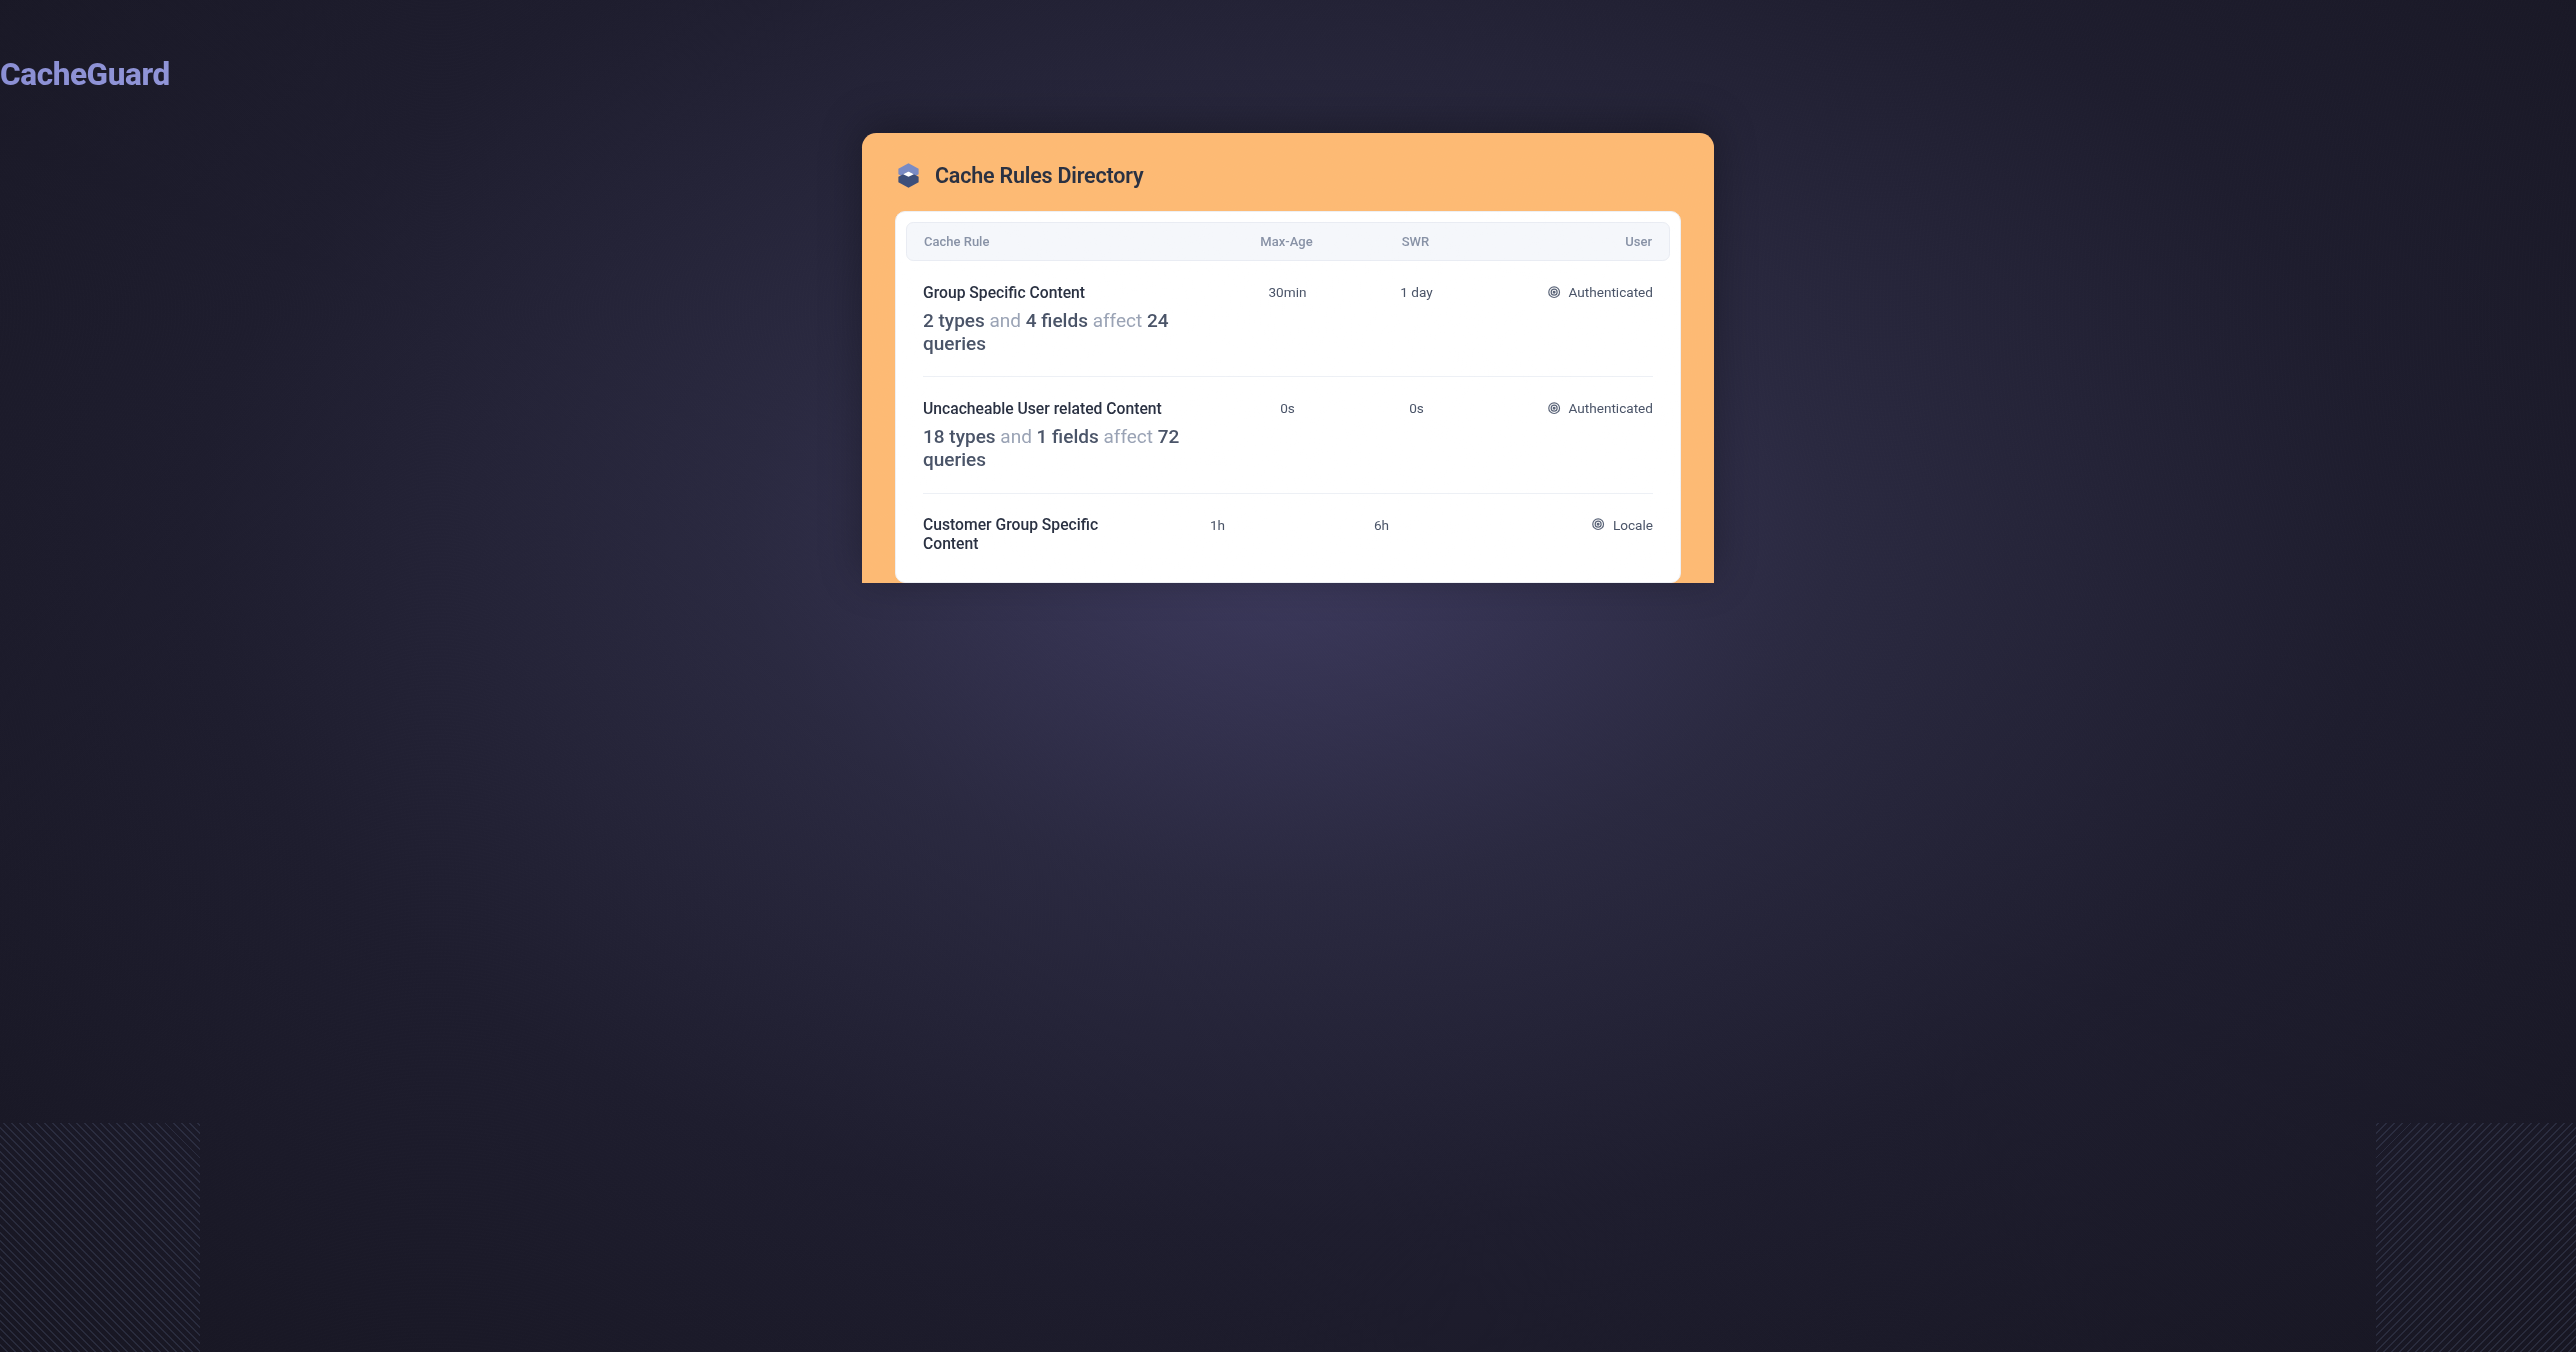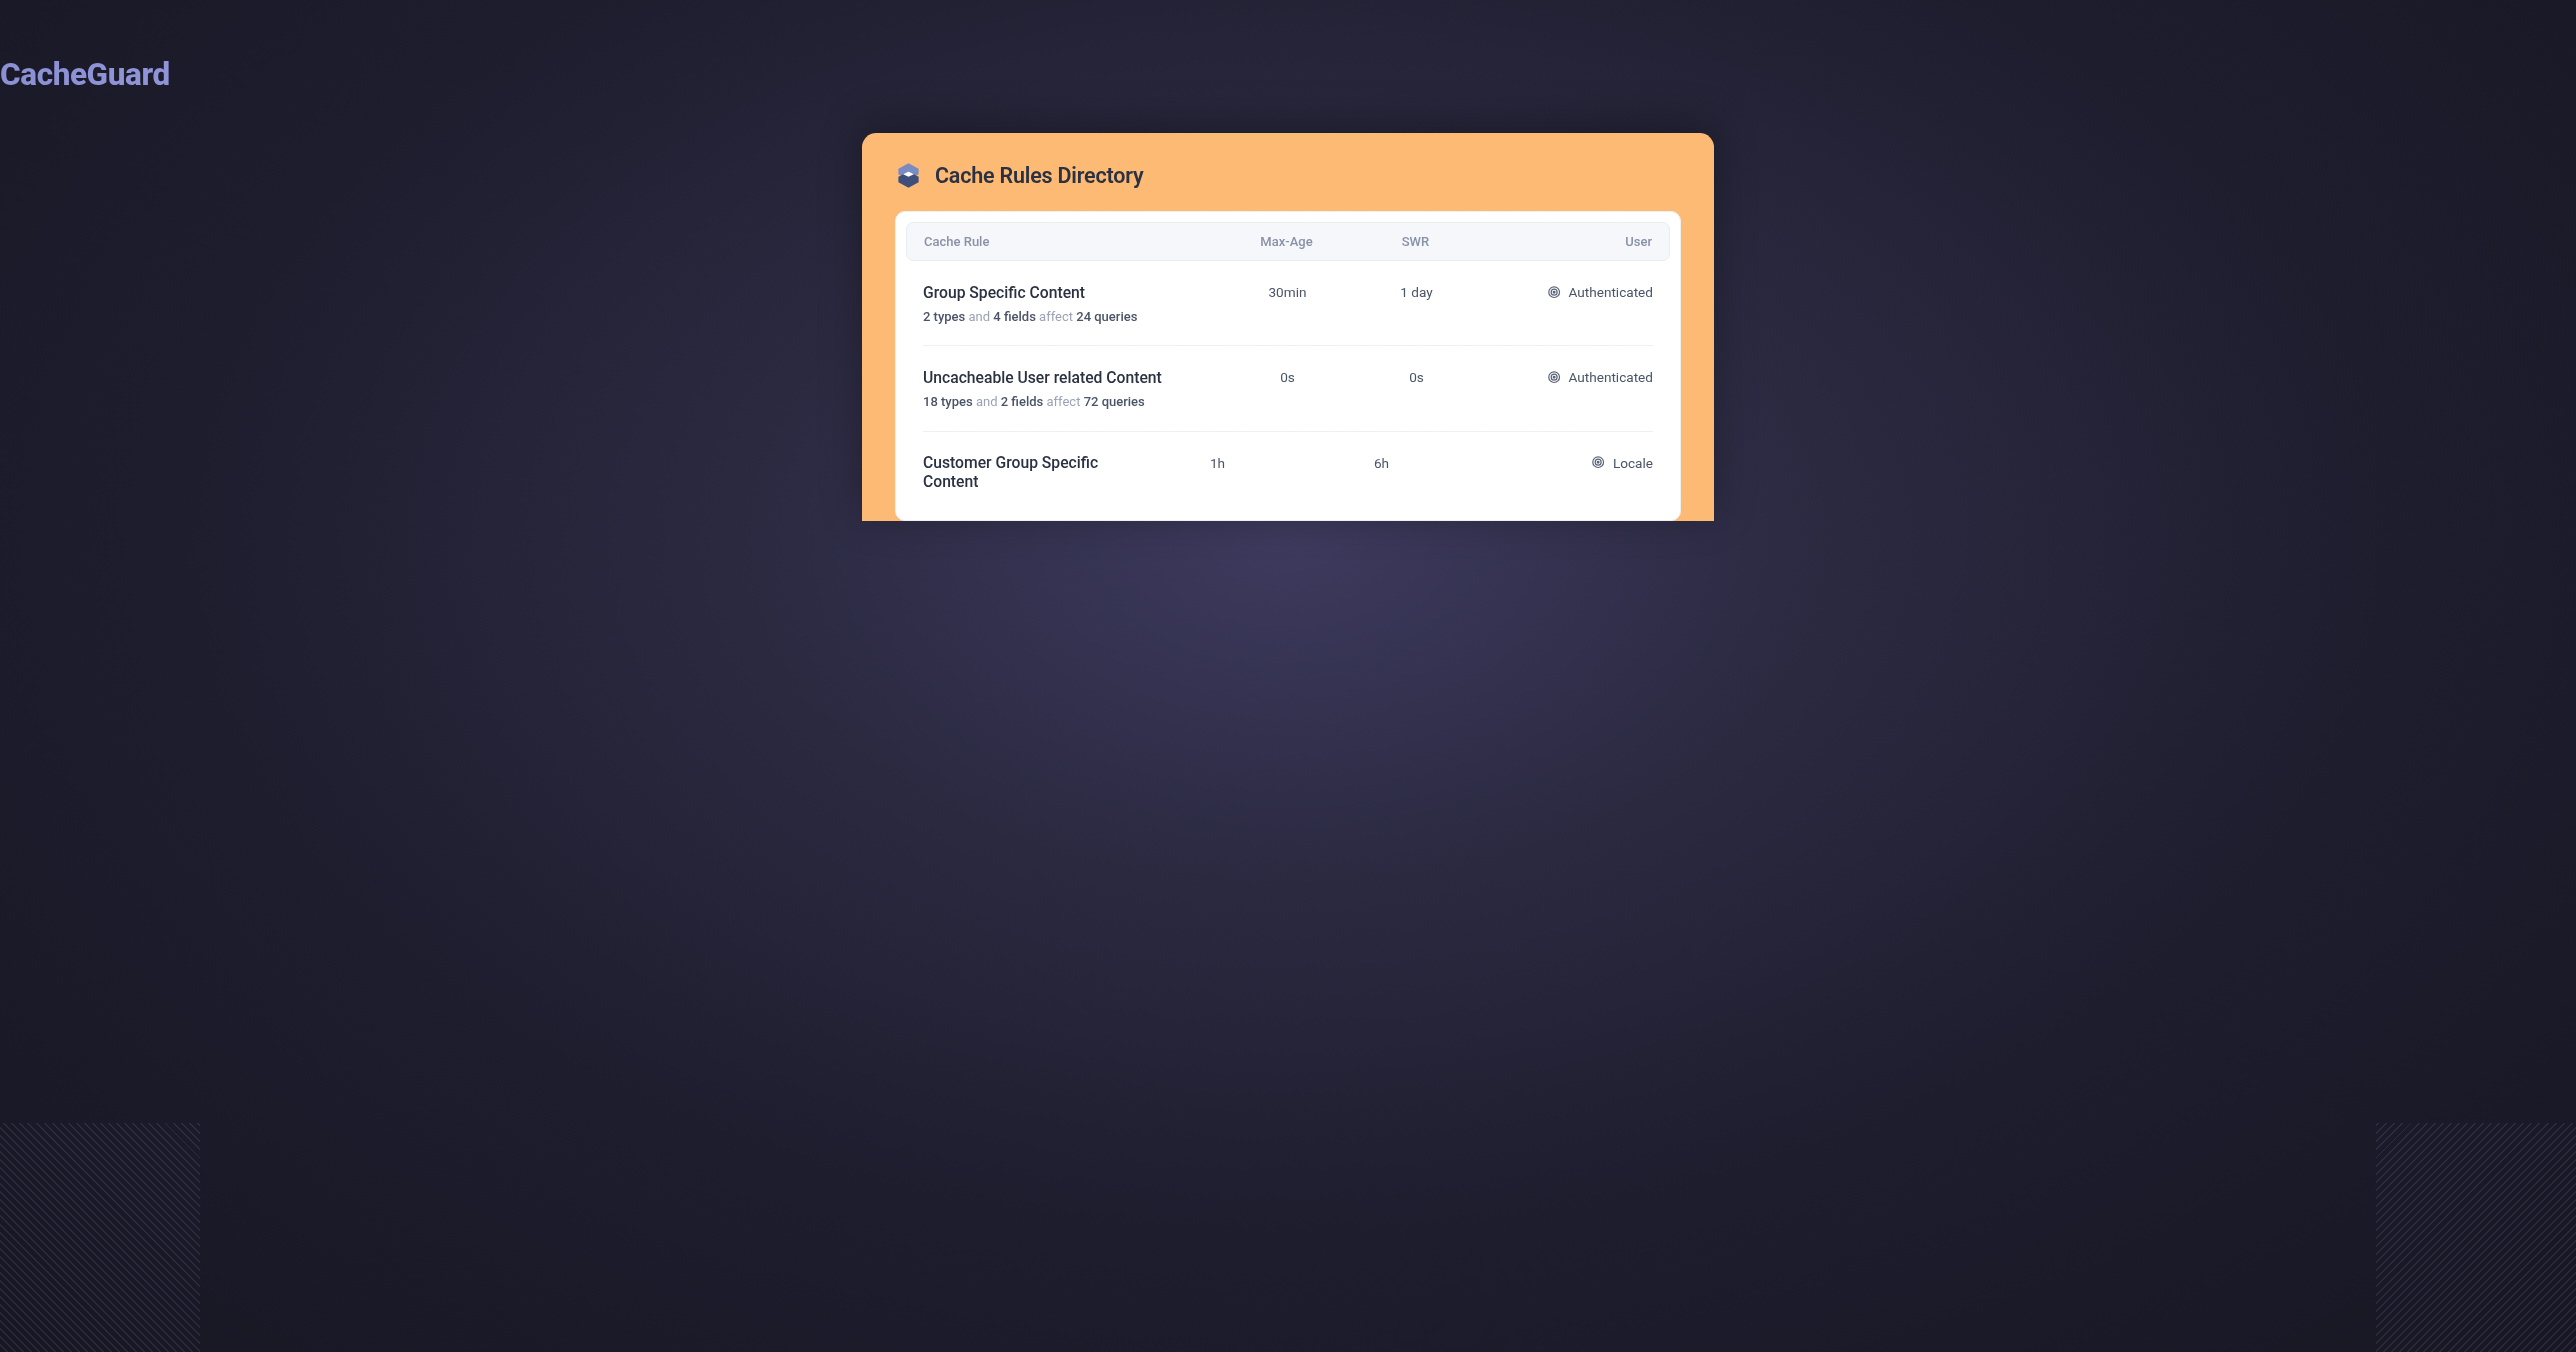--- a/index.html
+++ b/index.html
@@ -112,21 +112,21 @@
   align-items: flex-start;
 }
 .row:last-child { border-bottom: none; gap: 35px; }
 .rule-name {
   font-size: 15.7px;
   font-weight: 500;
   color: #2a3142;
   margin-bottom: 7.2px;
 }
 .rule-sub {
-  font-size: 13px;
+  font-size: 19px;
   color: #9aa3b5;
 }
 .rule-sub b {
   color: #4a5468;
   font-weight: 500;
 }
 .cell {
   font-size: 13.6px;
   color: #4a5468;
   text-align: center;
@@ -195,21 +195,21 @@
               <circle cx="12" cy="12" r="1.5" fill="#5a6478"></circle>
           </svg>
           <span>Authenticated</span>
         </div>
       </div>
 
       <div class="row">
         <div>
           <div class="rule-name">Uncacheable User related Content</div>
           <div class="rule-sub">
-            <b>18 types</b> <span>and</span> <b>2 fields</b> <span>affect</span> <b>72 queries</b>
+            <b>18 types</b> <span>and</span> <b>1 fields</b> <span>affect</span> <b>72 queries</b>
           </div>
         </div>
         <div class="cell">0s</div>
         <div class="cell">0s</div>
         <div class="scope-cell">
           <svg class="target-icon" viewBox="0 0 24 24" fill="none" stroke="#5a6478" stroke-width="2">
             <circle cx="12" cy="12" r="9"></circle>
               <circle cx="12" cy="12" r="5"></circle>
               <circle cx="12" cy="12" r="1.5" fill="#5a6478"></circle>
           </svg>

